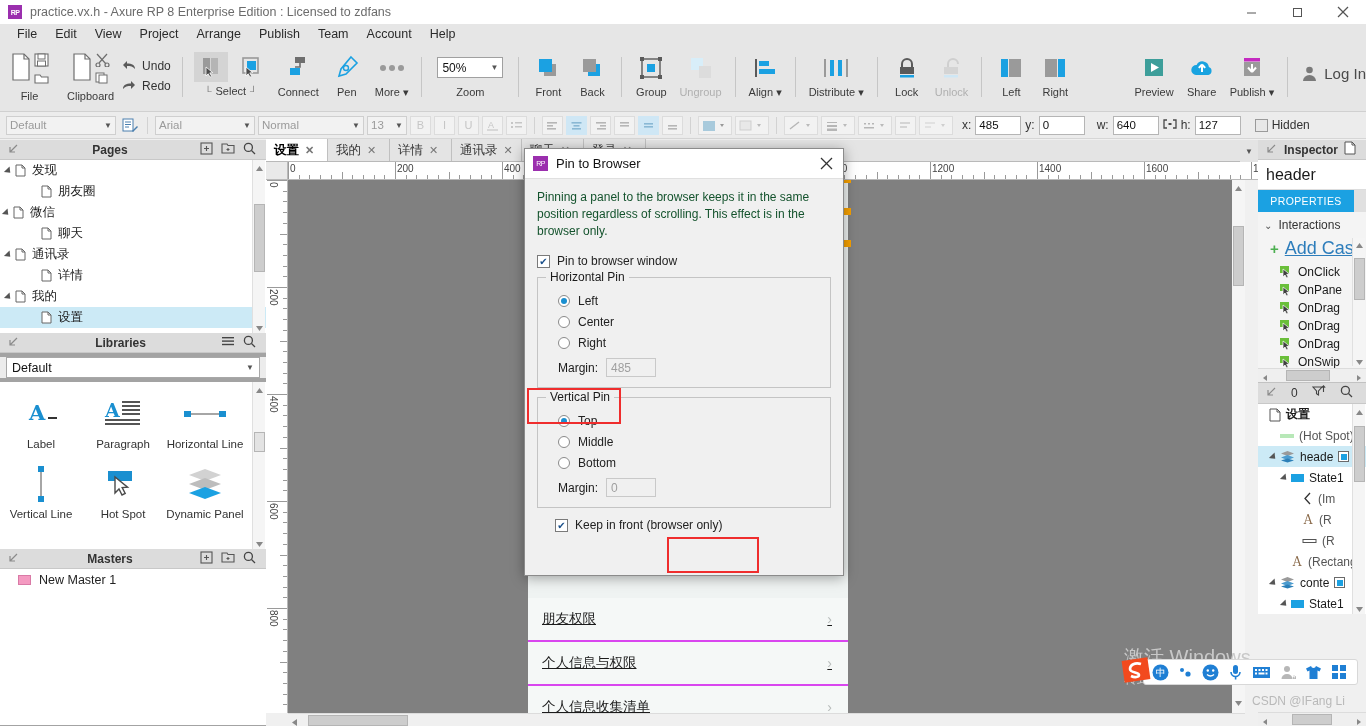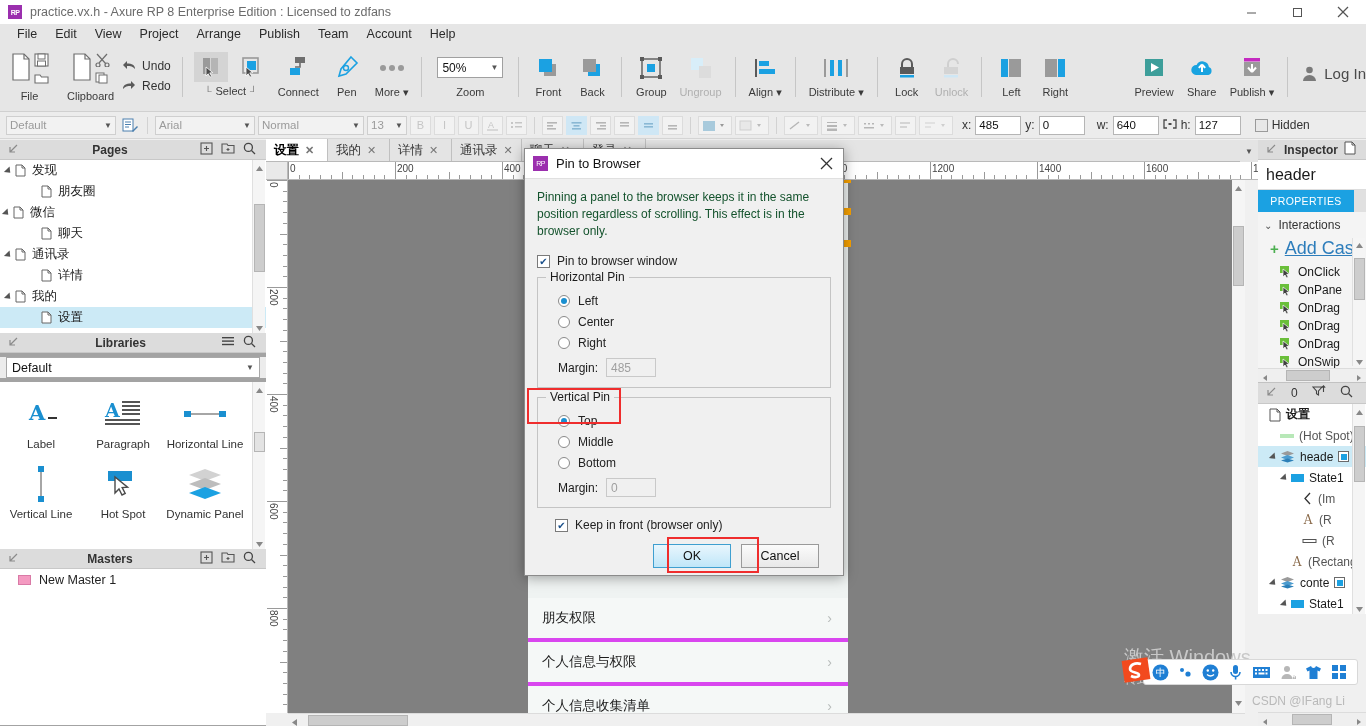--- a/index.html
+++ b/index.html
@@ -184,21 +184,21 @@
     position:absolute; left:22px; top:40px; width:957px; height:533px;
     background:#808080; overflow:hidden;
   }
   .page-sheet {
     position:absolute; left:240px; top:0; width:320px; height:533px; background:#eff3f2;
   }
   .phone-list { position:absolute; left:0; top:0; width:320px; }
   .list-row {
     height:44px; display:flex; align-items:center; justify-content:space-between;
     padding:0 16px 0 14px; font-size:13.5px; color:#1c1c1c;
-    border-bottom:4px solid #d946ef; background:#f5f8f7;
+    border-bottom:2px solid #d946ef; background:#f5f8f7;text-decoration:underline;
   }
   .chev { color:#b8bcbb; font-size:14px; }
   .sel-handle { position:absolute; width:7px; height:7px; background:#f7a100; }
 
   .hscroll-bottom {
     position:absolute; left:22px; bottom:0; width:957px; height:13px; background:#f0f0f0;
     border-top:1px solid #dcdcdc;
   }
   .hscroll-bottom .hthumb { position:absolute; top:1px; height:11px; background:#cdcdcd; border:1px solid #b5b5b5; }
 
@@ -1714,23 +1714,19 @@
           <span class="margin-lbl">Margin:</span>
           <input class="margin-input" value="0" style="">
         </div>
       </div>
 
       <div class="chk-row" style="margin-top:10px;padding-left:18px;">
         <span class="chkbox">✔</span>
         <span>Keep in front (browser only)</span>
       </div>
 
-      <div class="modal-buttons">
-        <div class="btn primary">OK</div>
-        <div class="btn">Cancel</div>
-      </div>
     </div>
   </div>
 
   <div class="hl-box" style="left:527px; top:388px; width:94px; height:36px;"></div>
   <div class="hl-box" style="left:667px; top:537px; width:92px; height:36px;"></div>
 
 </div>
 
 </body></html>

